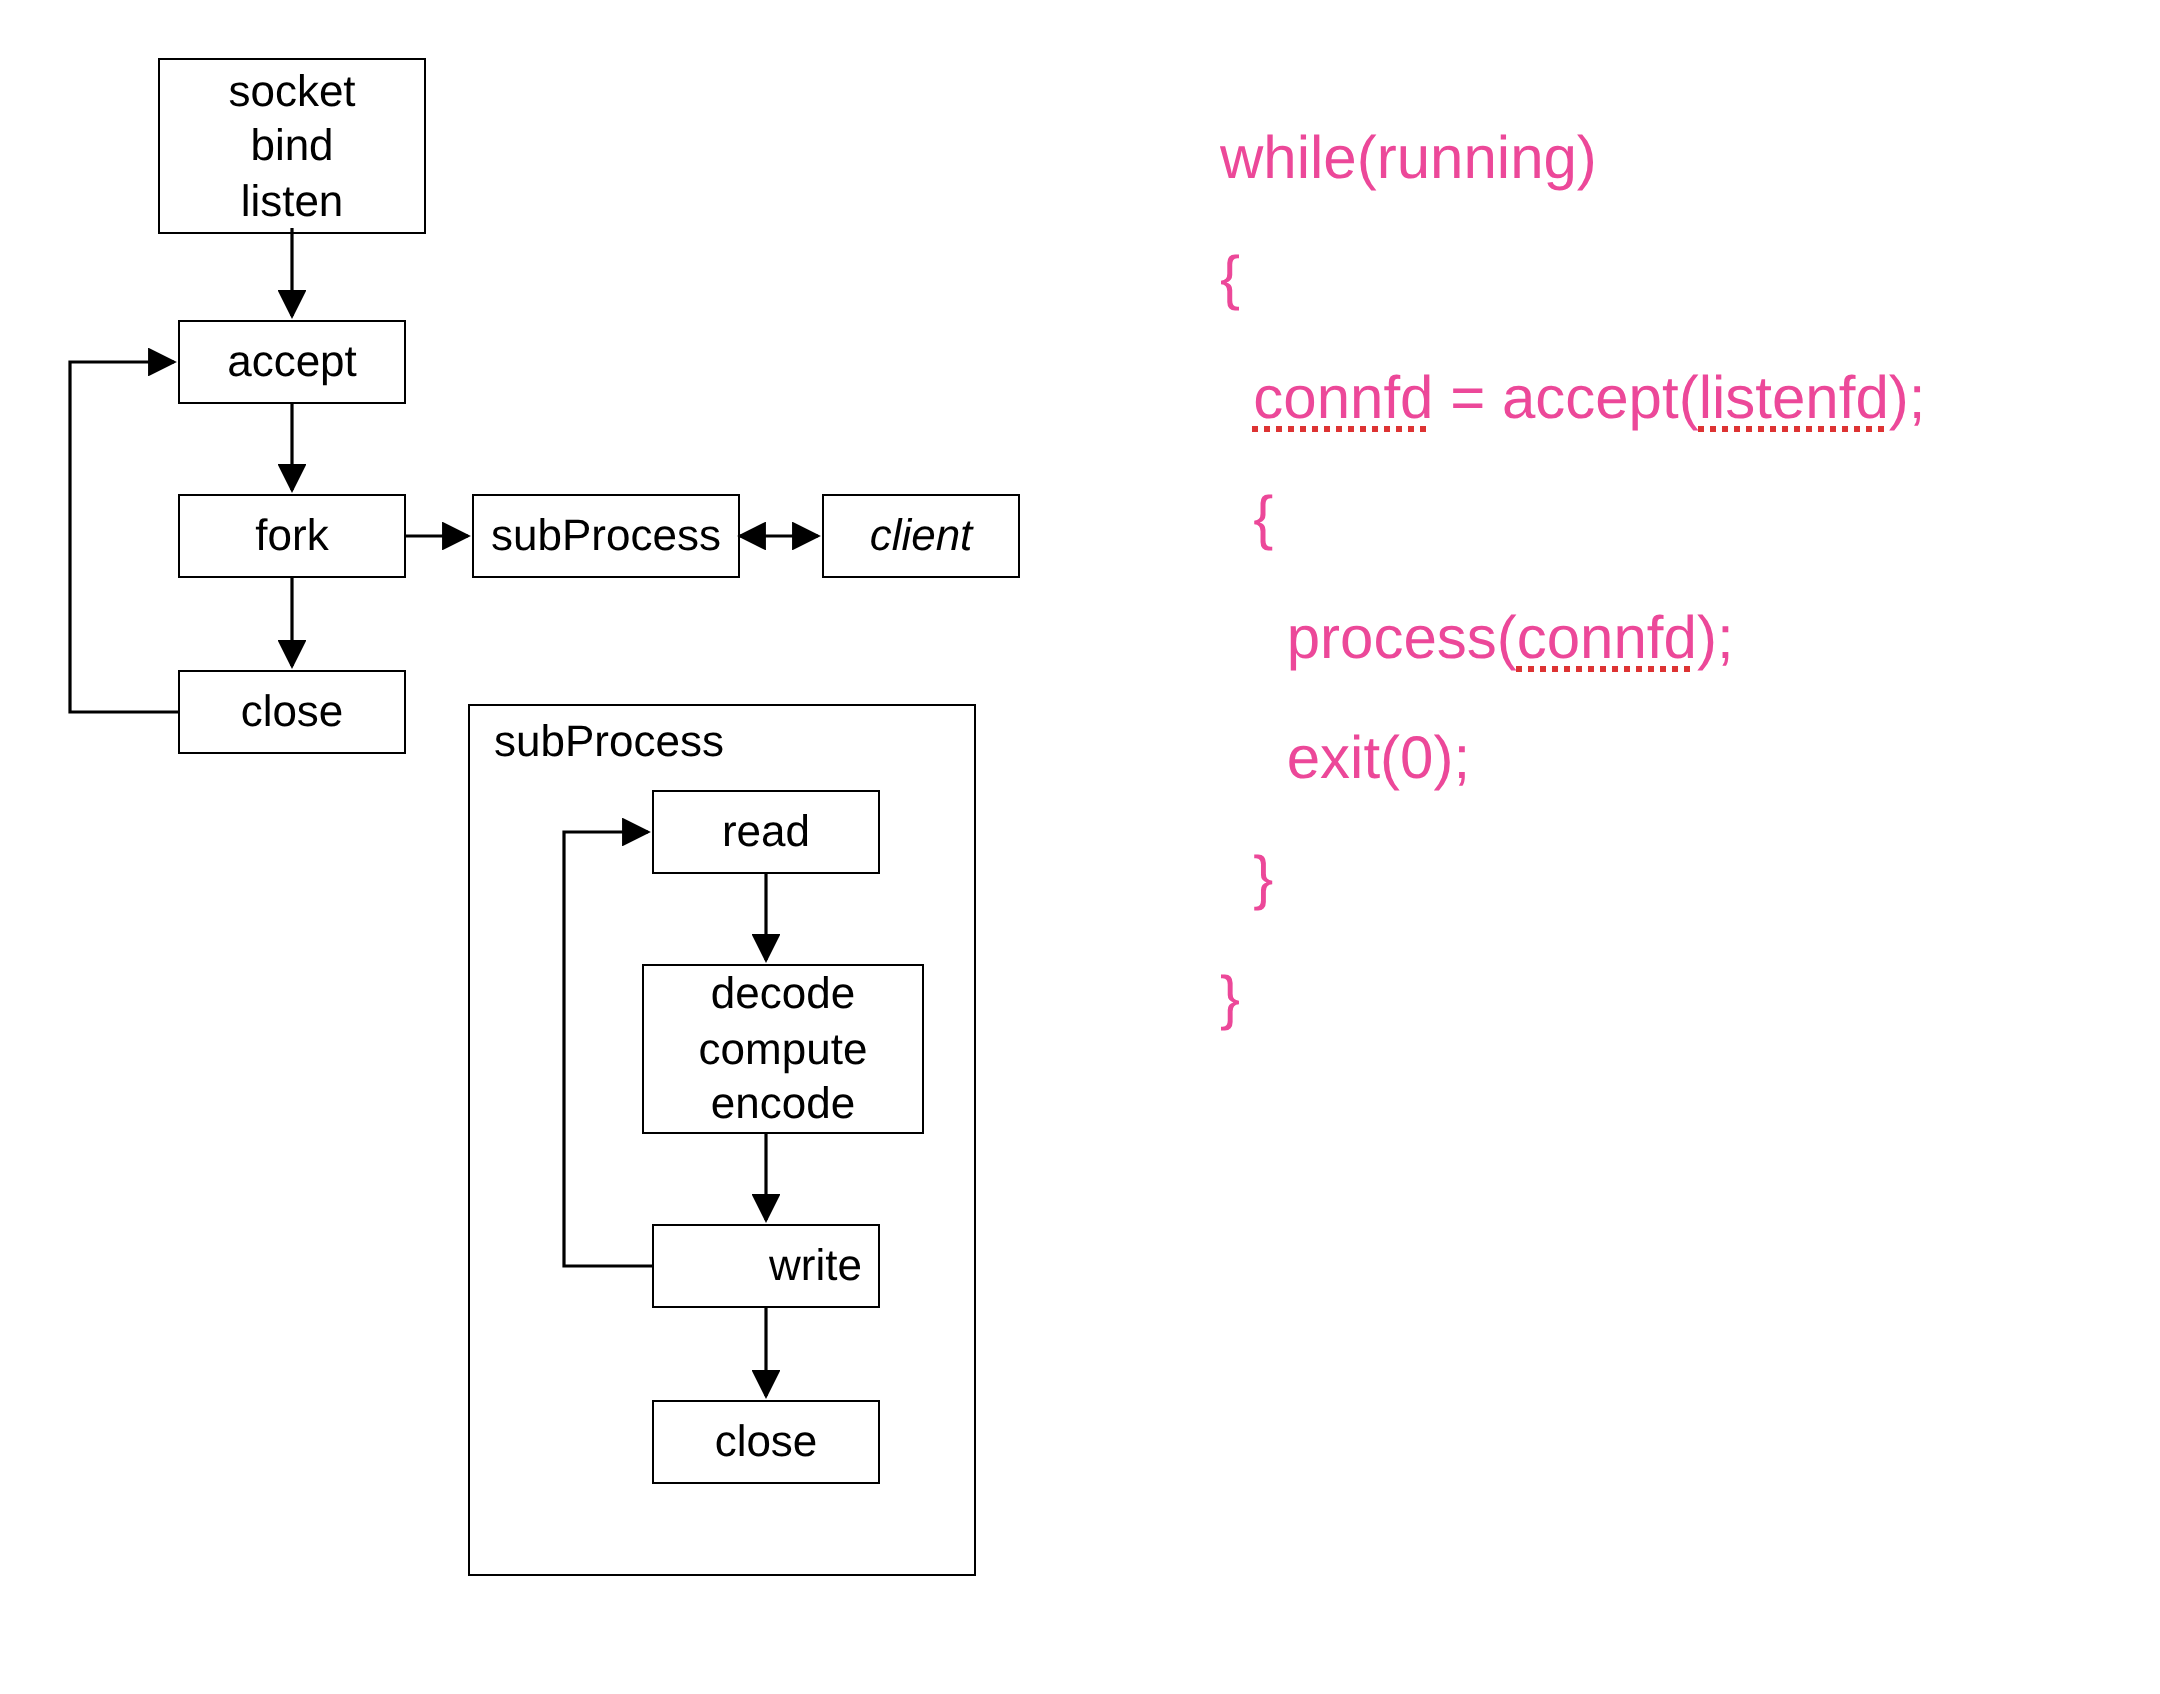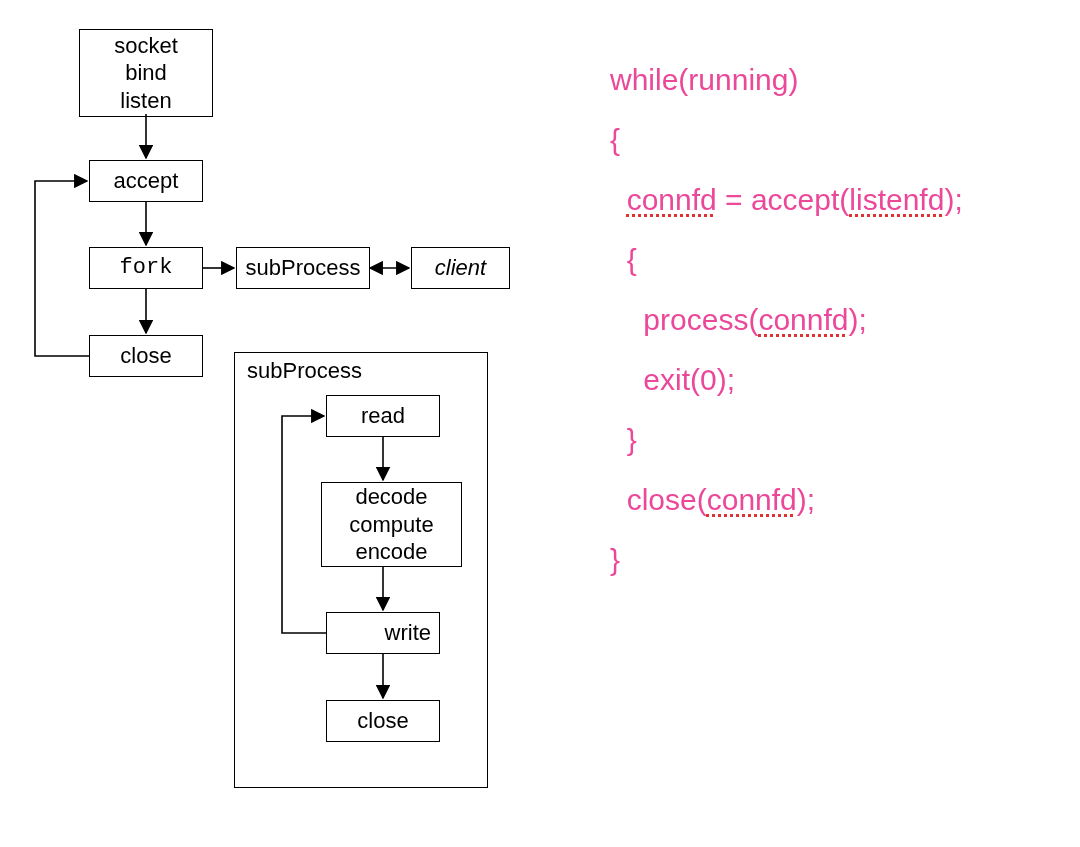--- a/index.html
+++ b/index.html
@@ -66,21 +66,21 @@
 <div class="box" style="left:79px;  top:29px;  width:134px; height:88px;">
   <span style="white-space:pre-line;">socket
 bind
 listen</span>
 </div>
 
 <div class="box" style="left:89px;  top:160px; width:114px; height:42px;">
   <span>accept</span>
 </div>
 
-<div class="box" style="left:89px;  top:247px; width:114px; height:42px;font-family:Liberation Mono, monospace;">
+<div class="box" style="left:89px;  top:247px; width:114px; height:42px;">
   <span>fork</span>
 </div>
 
 <div class="box" style="left:89px;  top:335px; width:114px; height:42px;">
   <span>close</span>
 </div>
 
 <div class="box" style="left:236px; top:247px; width:134px; height:42px;">
   <span>subProcess</span>
 </div>
@@ -141,15 +141,14 @@
 </svg>
 
 <div class="code-area">
   <div class="code-line"><span>while(running)</span></div>
   <div class="code-line"><span>{</span></div>
   <div class="code-line"><span>  </span><span class="u1">connfd</span><span> = accept(</span><span class="u1">listenfd</span><span>);</span></div>
   <div class="code-line"><span>  {</span></div>
   <div class="code-line"><span>    process(</span><span class="u1">connfd</span><span>);</span></div>
   <div class="code-line"><span>    exit(0);</span></div>
   <div class="code-line"><span>  }</span></div>
-  <div class="code-line"><span>  close(</span><span class="u1">connfd</span><span>);</span></div>
   <div class="code-line"><span>}</span></div>
 </div>
 
 </body></html>

